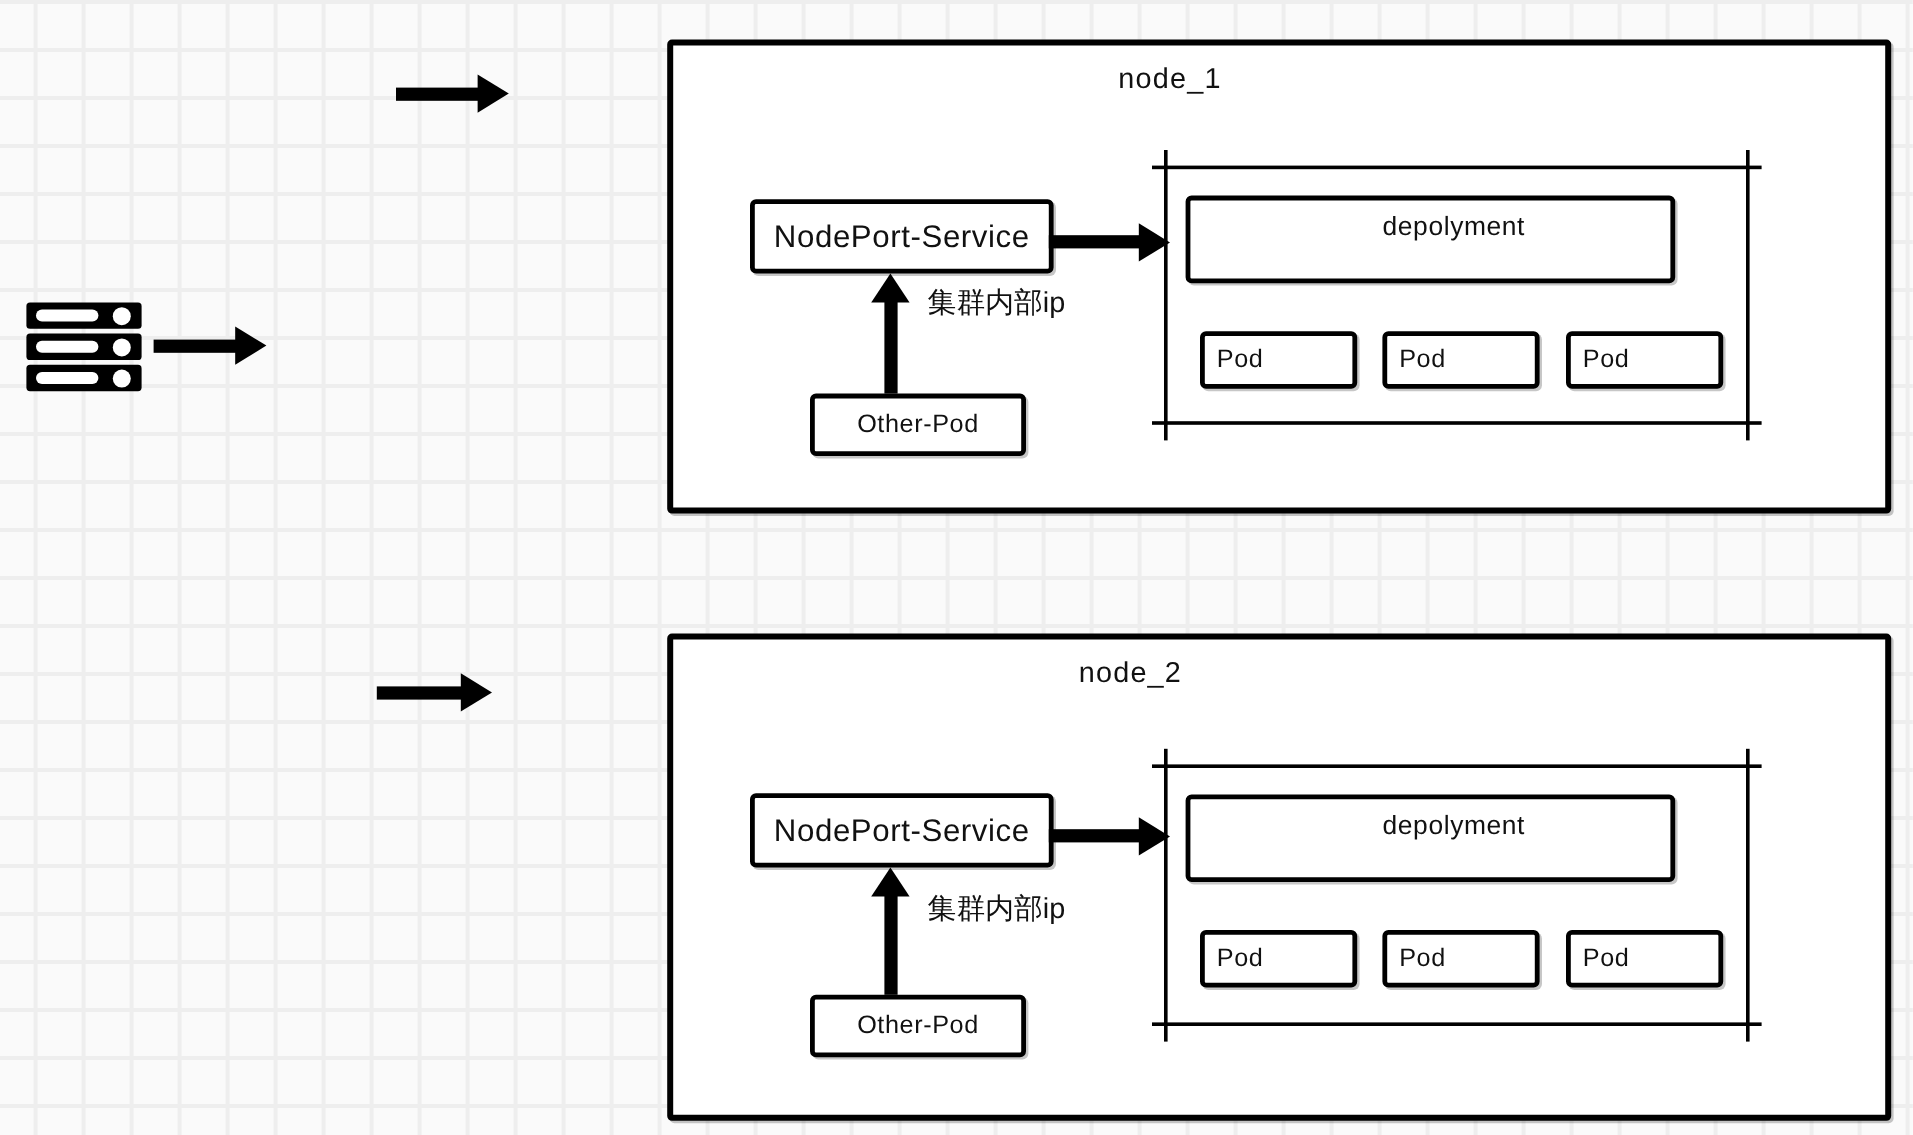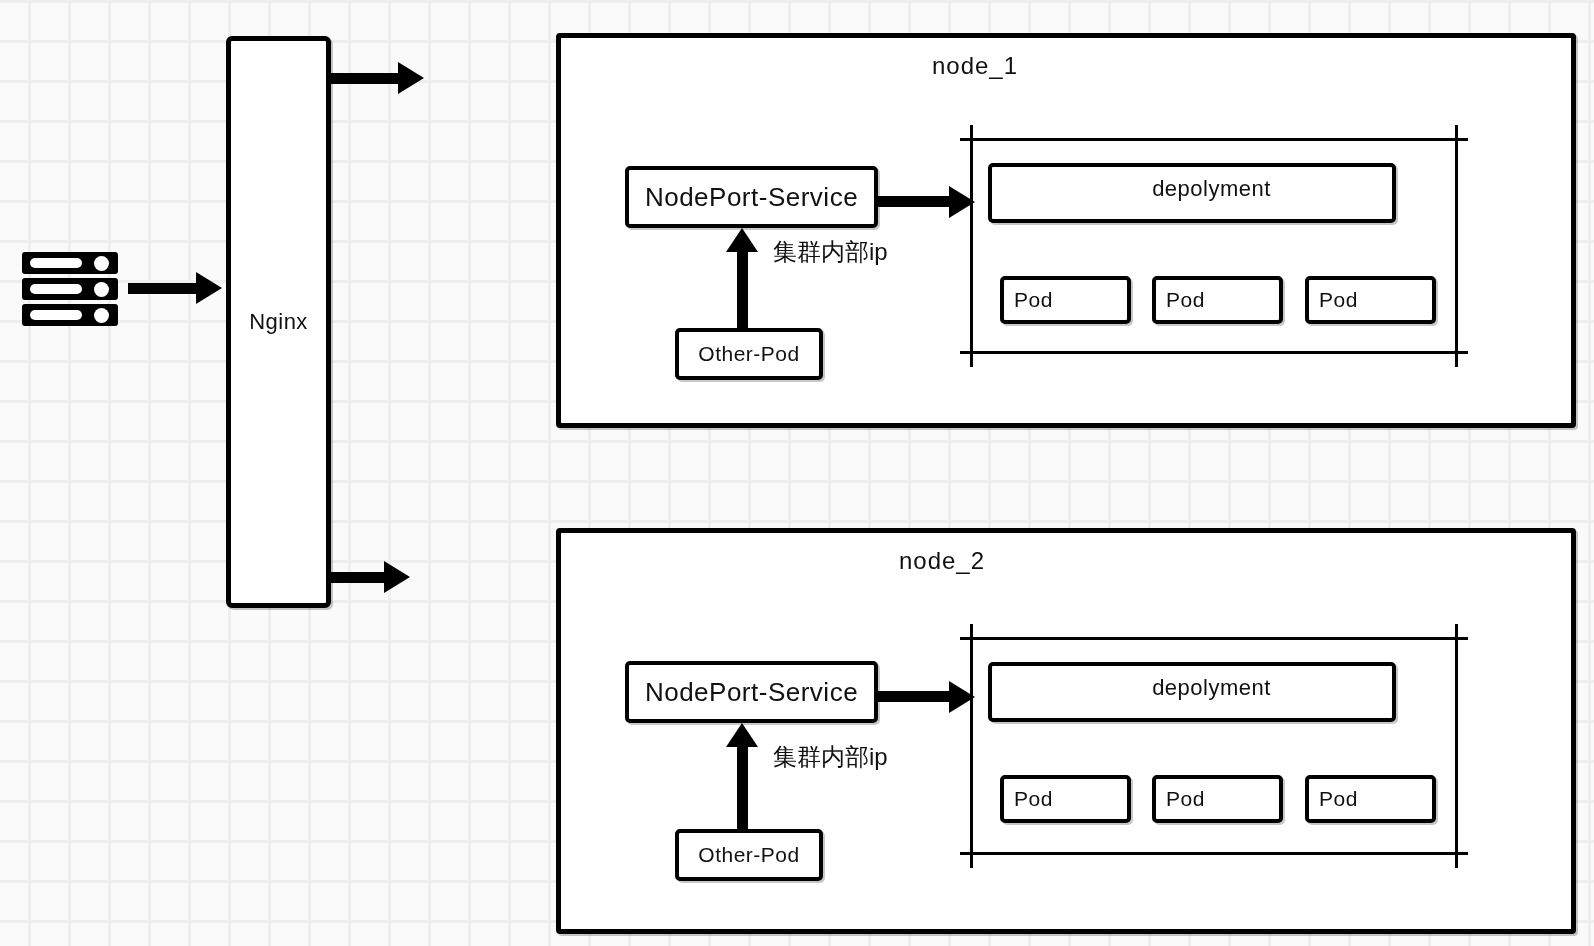--- a/index.html
+++ b/index.html
@@ -58,33 +58,33 @@
   .nodeport-box{left:64px;top:128px;width:253px;height:62px;
     display:flex;align-items:center;justify-content:center;}
   .nodeport-label{font-size:26px;letter-spacing:0.5px;}
   .svc-shaft{left:313px;top:158px;width:78px;}
   .svc-head{left:388px;top:148px;}
   .up-head{left:165px;top:190px;}
   .up-shaft{left:176px;top:213px;height:77px;}
   .node-2 .up-shaft{height:83px;}
   .ip-label{position:absolute;left:212px;top:198px;font-size:24px;}
   .node-2 .ip-label{top:208px;}
-  .other-pod{left:114px;top:290px;width:148px;height:52px;
+  .other-pod{left:114px;top:290px;width:180px;height:52px;
     display:flex;align-items:center;justify-content:center;}
   .node-2 .other-pod{top:296px;}
   .other-pod-label{font-size:21px;letter-spacing:0.5px;}
   
   .dep-frame{position:absolute;left:409px;top:100px;width:488px;height:216px;}
   .node-2 .dep-frame{top:104px;height:218px;}
   .fl{position:absolute;background:#000;}
   .fl.top{left:-10px;right:-10px;top:0;height:3px;}
   .fl.bottom{left:-10px;right:-10px;bottom:0;height:3px;}
   .fl.left{top:-13px;bottom:-13px;left:0;width:3px;}
   .fl.right{top:-13px;bottom:-13px;right:0;width:3px;}
-  .deployment-box{left:18px;top:25px;width:408px;height:60px;padding-left:39px;}
+  .deployment-box{left:18px;top:25px;width:408px;height:73px;padding-left:39px;}
   .deployment-label{display:block;text-align:center;padding-top:9px;font-size:22px;letter-spacing:0.5px;}
   .pod{top:138px;width:131px;height:48px;}
   .pod.pA{left:30px;}.pod.pB{left:182px;}.pod.pC{left:335px;}
   .pod-label{display:block;padding:8px 0 0 10px;font-size:21px;letter-spacing:0.5px;}
 </style>
 </head>
 <body>
 
 <div class="canvas">
 
@@ -101,23 +101,20 @@
       <div class="server-slot"></div>
       <div class="server-dot"></div>
     </div>
   </div>
 
   <div class="arrow">
     <div class="shaft-h" style="left:128px;top:283px;width:70px;"></div>
     <div class="head-right" style="left:196px;top:272px;"></div>
   </div>
 
-  <div class="box nginx-box">
-    <span class="nginx-label">Nginx</span>
-  </div>
 
   <div class="arrow">
     <div class="shaft-h" style="left:330px;top:73px;width:70px;"></div>
     <div class="head-right" style="left:398px;top:62px;"></div>
   </div>
 
   <div class="arrow">
     <div class="shaft-h" style="left:314px;top:572px;width:72px;"></div>
     <div class="head-right" style="left:384px;top:561px;"></div>
   </div>

